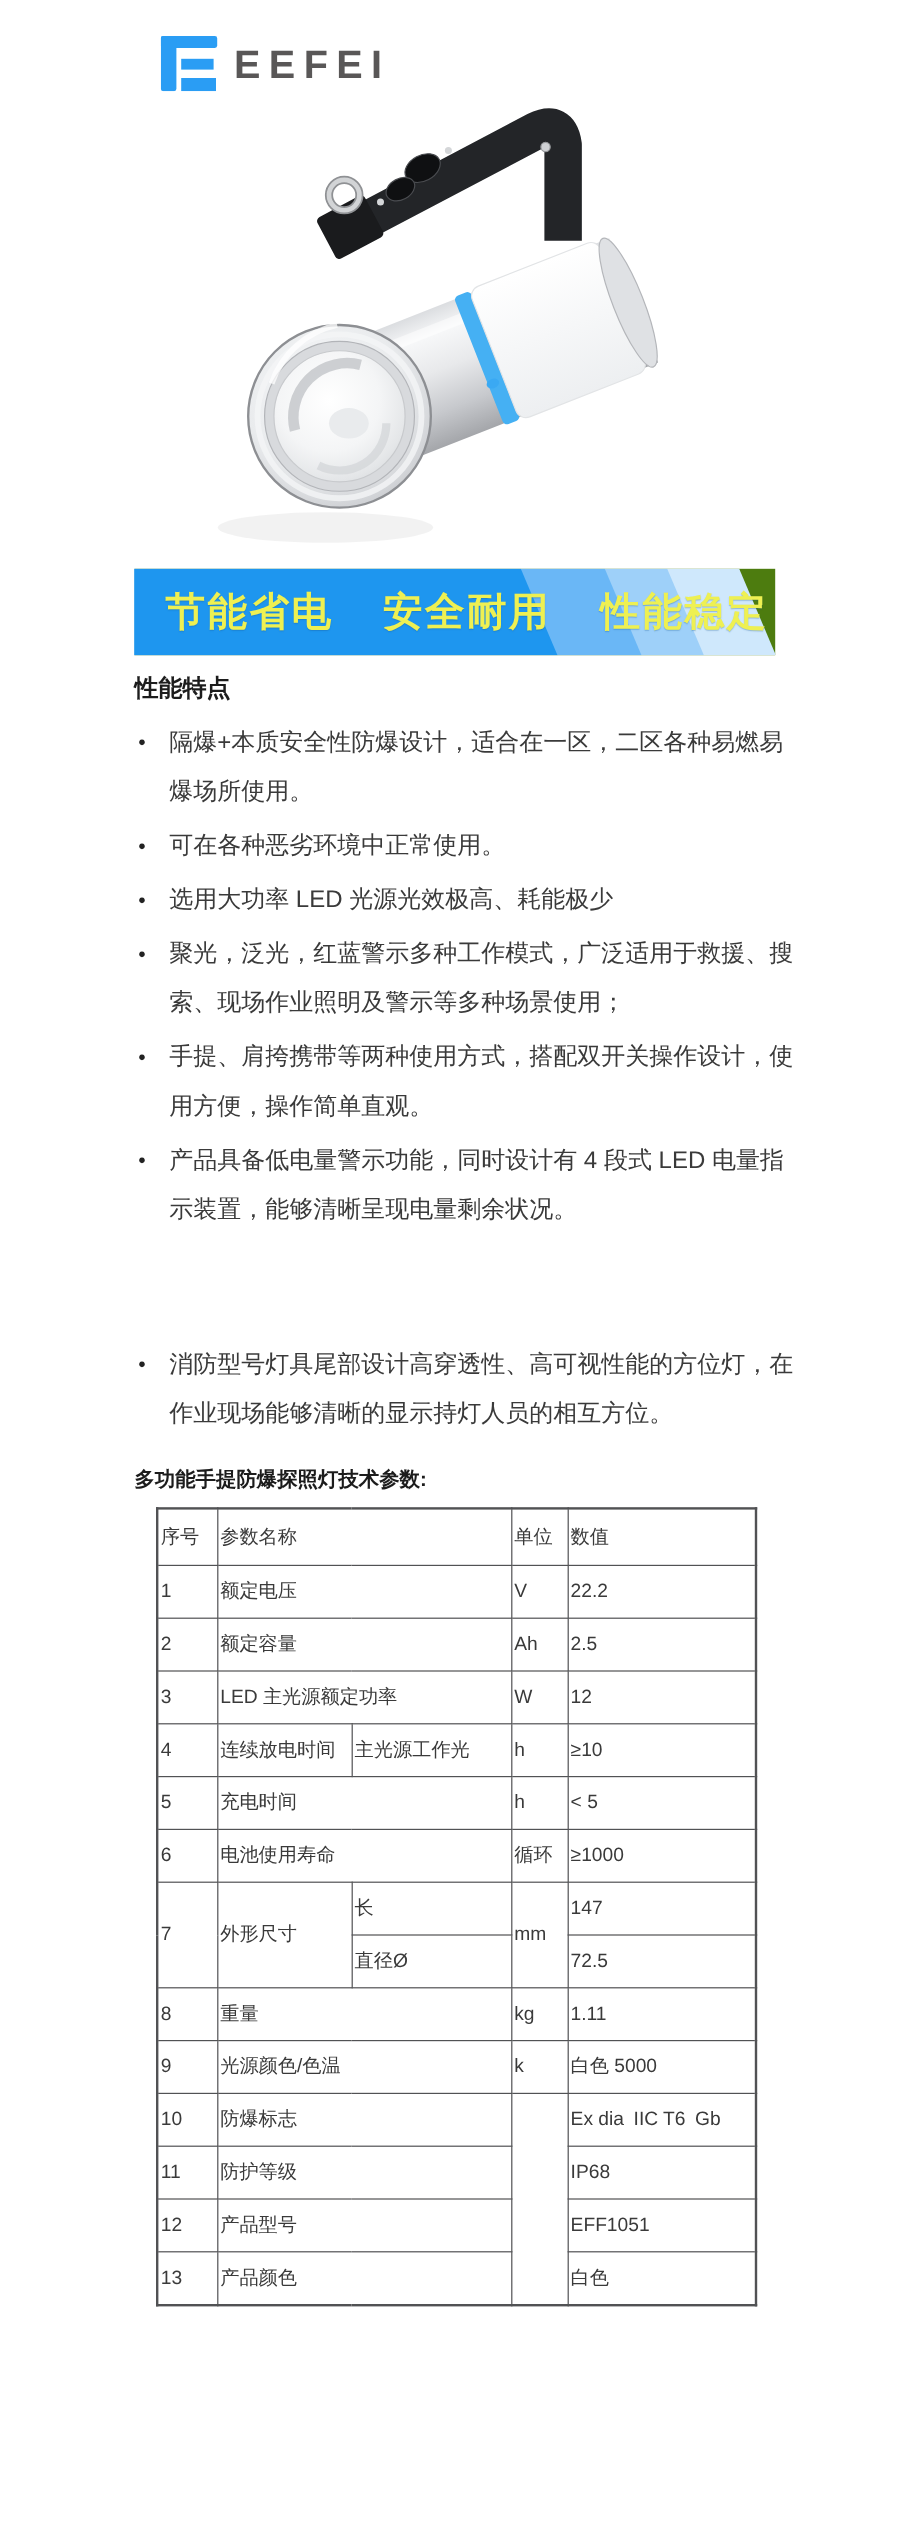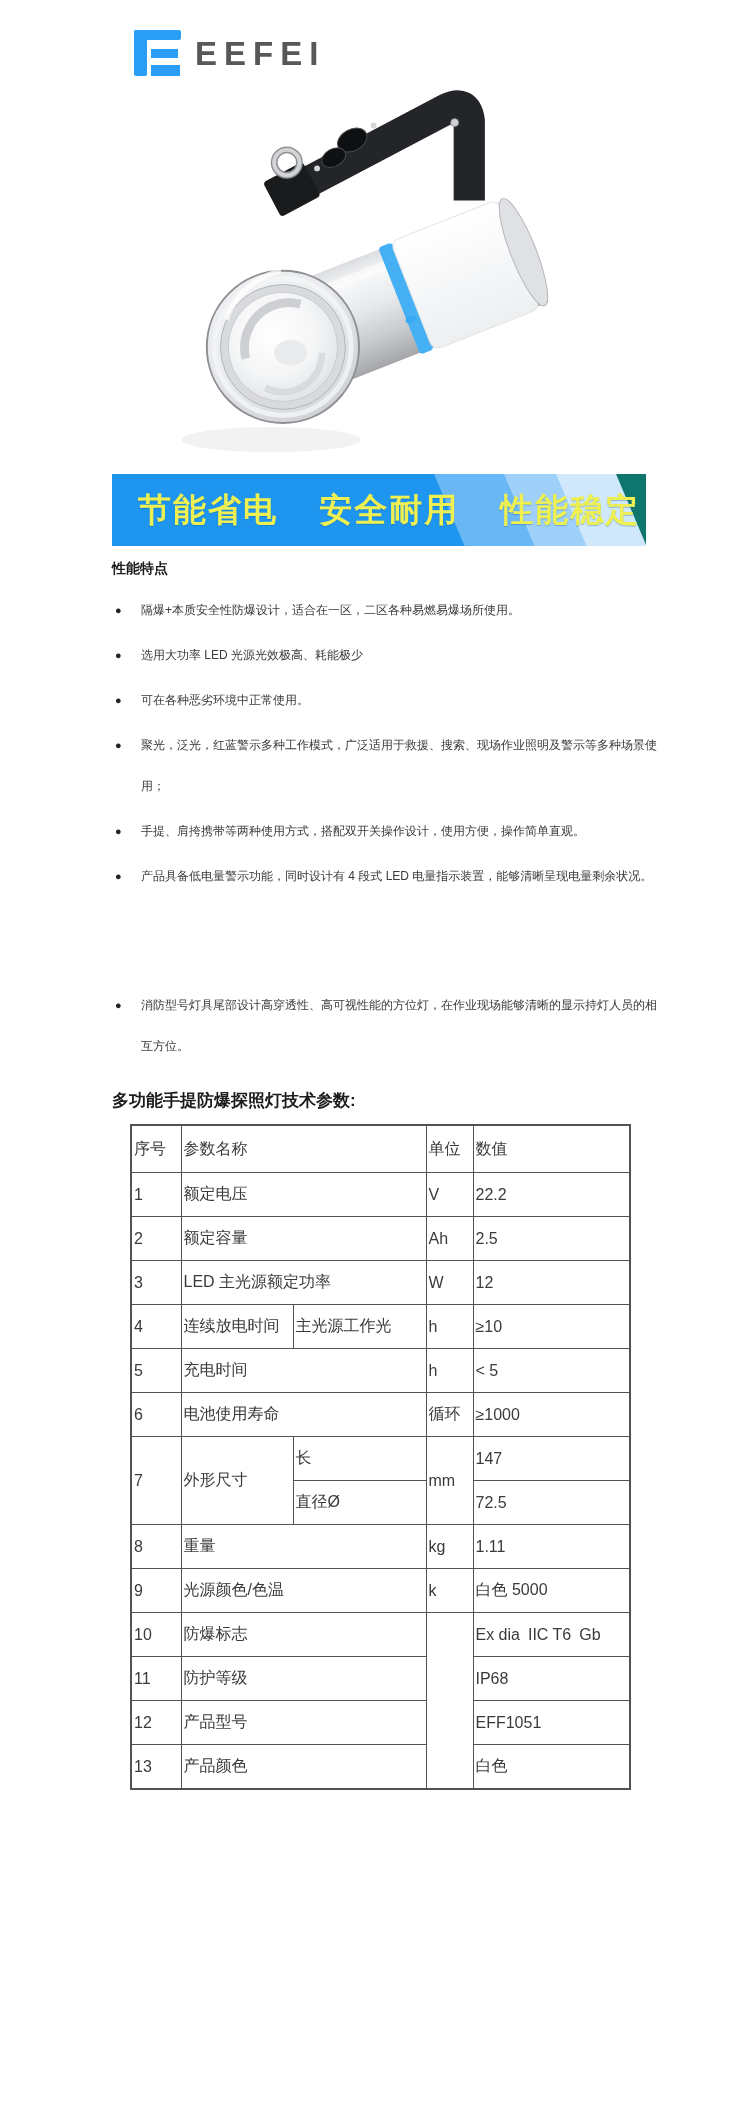--- a/index.html
+++ b/index.html
@@ -7,34 +7,34 @@
     width:750px;min-height:2122px;background:#ffffff;
     font-family:"Liberation Sans","DejaVu Sans",sans-serif;
     color:#333;
   }
   
   .logo-row{padding-top:28px;margin-left:134px;height:50px;display:flex;align-items:center;gap:9px;}
   .brand-text{font-size:33px;font-weight:800;letter-spacing:7px;color:#595757;line-height:1;}
   
   .hero{margin-left:150px;margin-top:-14px;width:500px;height:400px;}
   
-  .banner{position:relative;margin:10px 0 0 112px;width:534px;height:72px;overflow:hidden;background:#0f766e;}
+  .banner{position:relative;margin:10px 0 0 112px;width:534px;height:72px;overflow:hidden;background:#4d7c0f;}
   .stripe{position:absolute;top:0;height:100%;transform:skewX(23deg);transform-origin:top left;left:-32px;}
   .stripe.s3{width:536px;background:#cfe8fc;z-index:1;}
   .stripe.s2{width:476px;background:#9ed0f9;z-index:2;}
   .stripe.s1{width:424px;background:#6ab7f6;z-index:3;}
   .stripe.main{width:354px;background:#1e96ef;z-index:4;}
   .banner-text{position:relative;z-index:5;padding-left:26px;line-height:72px;
     font-size:33px;font-weight:900;color:#eef052;letter-spacing:2px;white-space:nowrap;
     text-shadow:0 1px 1px rgba(25,90,150,.35);}
   .banner-text span{margin-right:30px;}
   
-  .features-heading{margin:14px 0 0 112px;font-size:14px;font-weight:bold;color:#1c1c1c;}
+  .features-heading{margin:14px 0 0 112px;font-size:20px;font-weight:bold;color:#1c1c1c;}
   ul.features{margin:12px 0 0 112px;padding:0;width:556px;list-style:none;}
-  ul.features li{position:relative;padding-left:29px;line-height:41px;margin-bottom:4px;font-size:12px;color:#3a3a3a;}
+  ul.features li{position:relative;padding-left:29px;line-height:41px;margin-bottom:4px;font-size:20px;color:#3a3a3a;}
   ul.features li::before{content:"●";position:absolute;left:3px;top:0;font-size:11px;color:#222;}
   ul.features li.spaced{margin-top:88px;}
   
   .spec-heading{margin:22px 0 0 112px;font-size:17px;font-weight:bold;color:#1c1c1c;}
   table.spec{margin:12px 0 0 130px;border-collapse:collapse;border:2px solid #515254;table-layout:fixed;}
   table.spec td{border:1px solid #515254;text-align:left;vertical-align:middle;
     font-size:16px;color:#3a3a3a;height:43px;padding:0 2px;overflow:hidden;margin-left:41px;}
   table.spec tr.head td{height:46px;}
 </style>
 </head>
@@ -128,22 +128,22 @@
     <span>节能省电</span>
     <span>安全耐用</span>
     <span>性能稳定</span>
   </div>
 </div>
 
 <div class="features-heading">性能特点</div>
 
 <ul class="features">
   <li>隔爆+本质安全性防爆设计，适合在一区，二区各种易燃易爆场所使用。</li>
+  <li>可在各种恶劣环境中正常使用。</li>
   <li>选用大功率 LED 光源光效极高、耗能极少</li>
-  <li>可在各种恶劣环境中正常使用。</li>
   <li>聚光，泛光，红蓝警示多种工作模式，广泛适用于救援、搜索、现场作业照明及警示等多种场景使用；</li>
   <li>手提、肩挎携带等两种使用方式，搭配双开关操作设计，使用方便，操作简单直观。</li>
   <li>产品具备低电量警示功能，同时设计有 4 段式 LED 电量指示装置，能够清晰呈现电量剩余状况。</li>
   <li class="spaced">消防型号灯具尾部设计高穿透性、高可视性能的方位灯，在作业现场能够清晰的显示持灯人员的相互方位。</li>
 </ul>
 
 <div class="spec-heading">多功能手提防爆探照灯技术参数:</div>
 
 <table class="spec">
   <colgroup>

